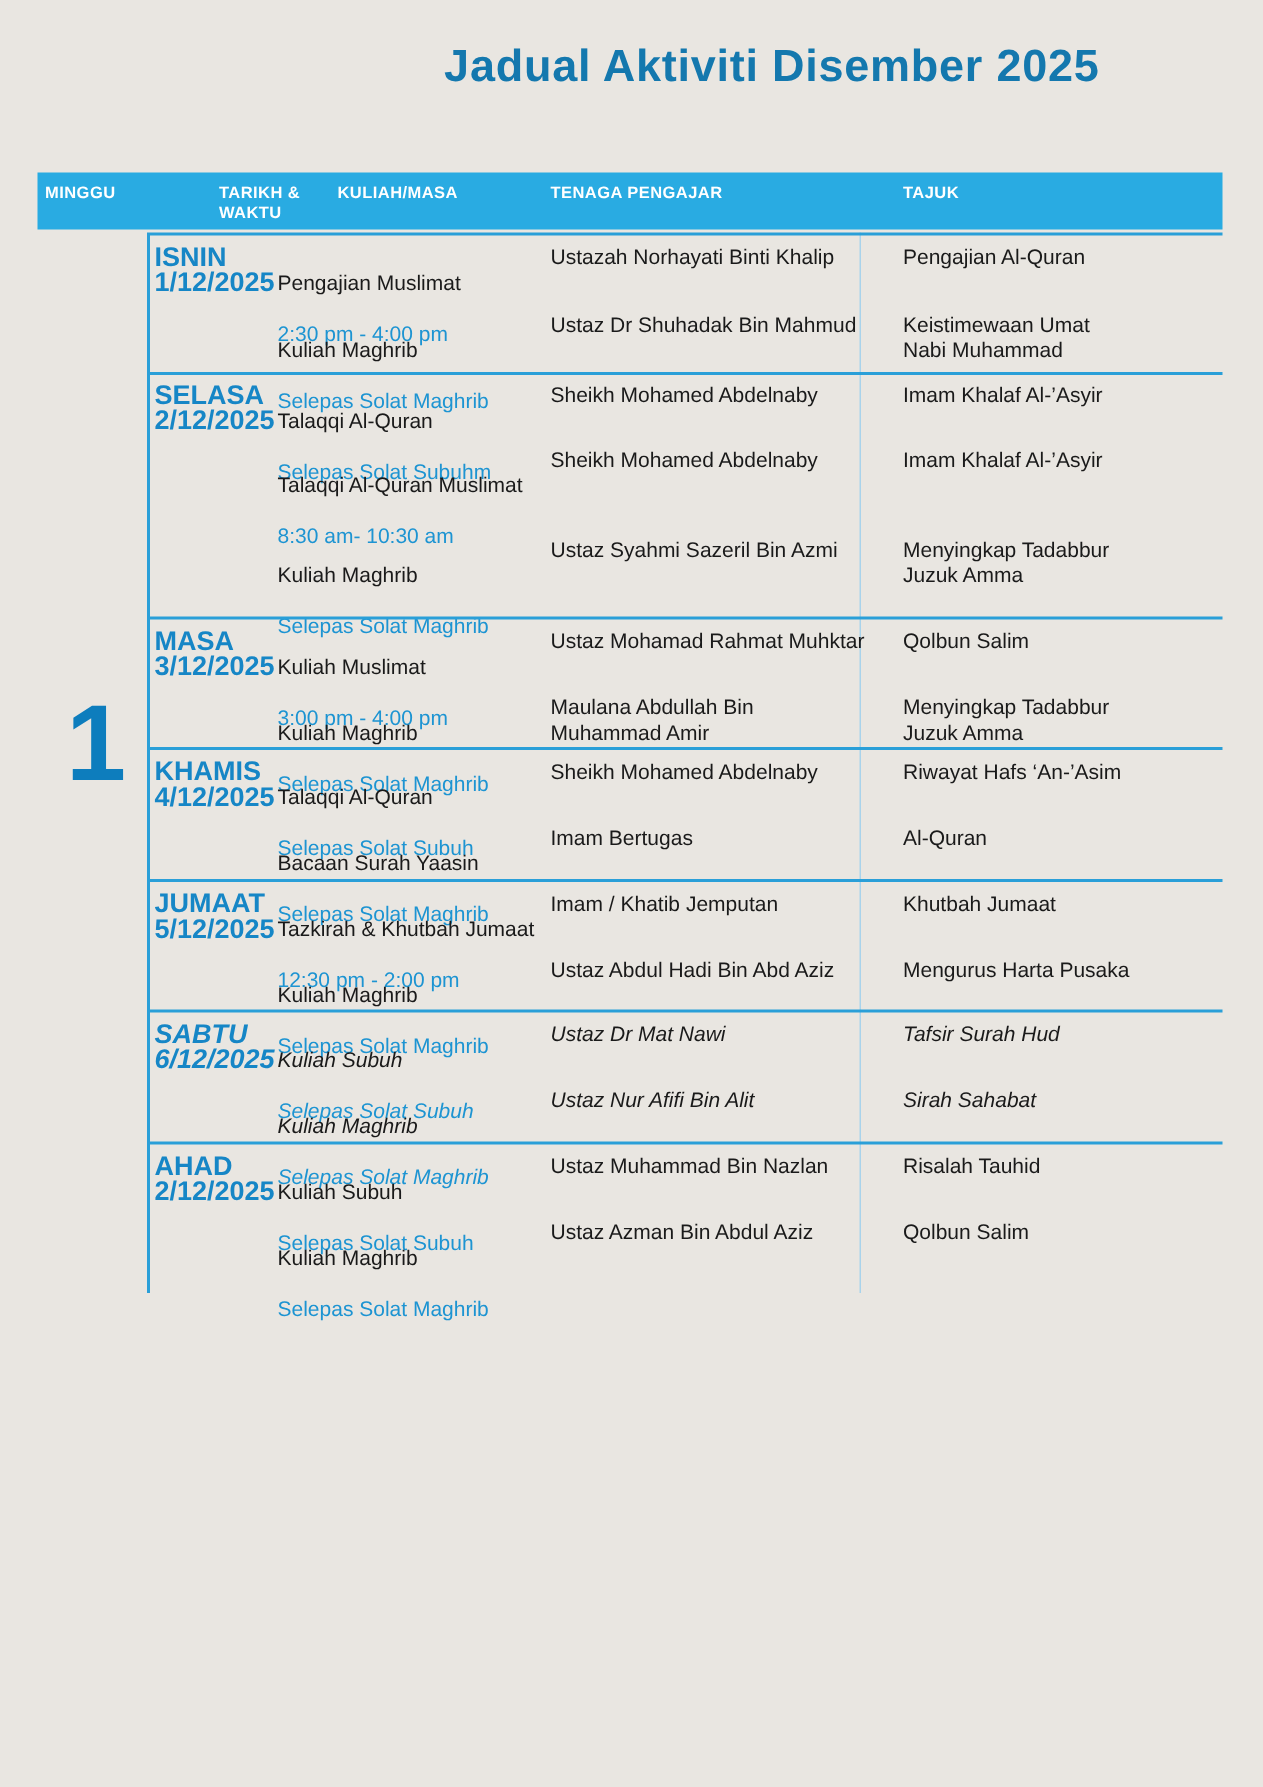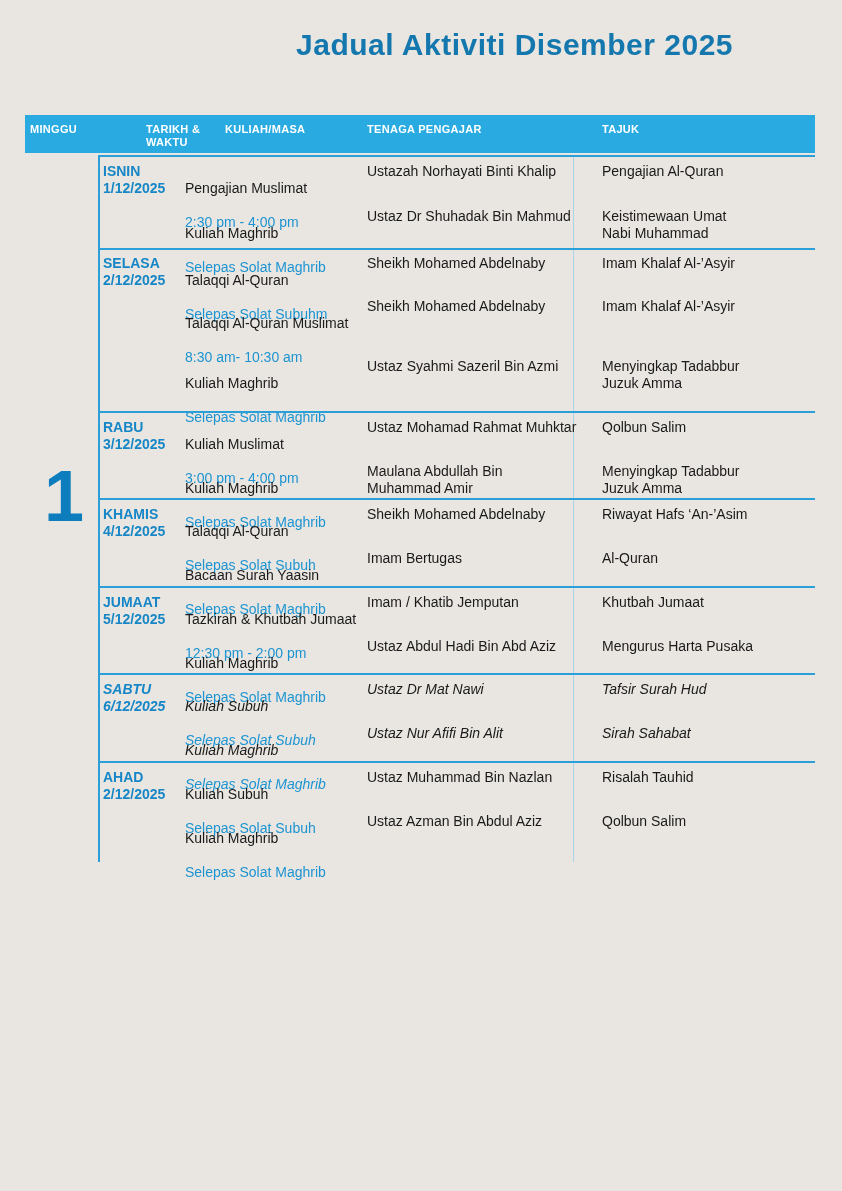--- a/index.html
+++ b/index.html
@@ -60,21 +60,21 @@
   }
   .sec-0 { height:93px; }
   .sec-1 { height:163px; }
   .sec-2 { height:87px; }
   .sec-3 { height:88px; }
   .sec-4 { height:87px; }
   .sec-5 { height:88px;font-style:italic; }
   .sec-6 { height:101px; }
   .day-label {
     position:absolute; left:3px; width:82px;
-    font-size:14px; font-weight:bold;
+    font-size:18px; font-weight:bold;
     color:#1686c6; line-height:17px;
   }
   .row { position:absolute; left:0; width:100%; }
   .cell { position:absolute; font-size:14px; line-height:17px; white-space:pre-line; }
   .c-kuliah  { left:85px;  width:180px; }
   .c-tenaga  { left:267px; width:225px; }
   .c-tajuk   { left:502px; width:208px; }
   .t-masa { color:#1d94d2; }
   .t-name { color:#1a1a1a; }
 </style>
@@ -150,21 +150,21 @@
           <div class="t-masa">Selepas Solat Maghrib</div>
         </div>
         <div class="cell c-tenaga t-name">Ustaz Syahmi Sazeril Bin Azmi</div>
         <div class="cell c-tajuk t-name">Menyingkap Tadabbur
 Juzuk Amma</div>
       </div>
     </div>
 
     <div class="sec sec-2">
       <div class="day-label" style="top:6px">
-        <div>RABU</div>
+        <div>MASA</div>
         <div>3/12/2025</div>
       </div>
       <div class="row" style="top:6px">
         <div class="cell c-kuliah">
           <div class="t-name">Kuliah Muslimat</div>
           <div class="t-masa">3:00 pm - 4:00 pm</div>
         </div>
         <div class="cell c-tenaga t-name">Ustaz Mohamad Rahmat Muhktar</div>
         <div class="cell c-tajuk t-name">Qolbun Salim</div>
       </div>

